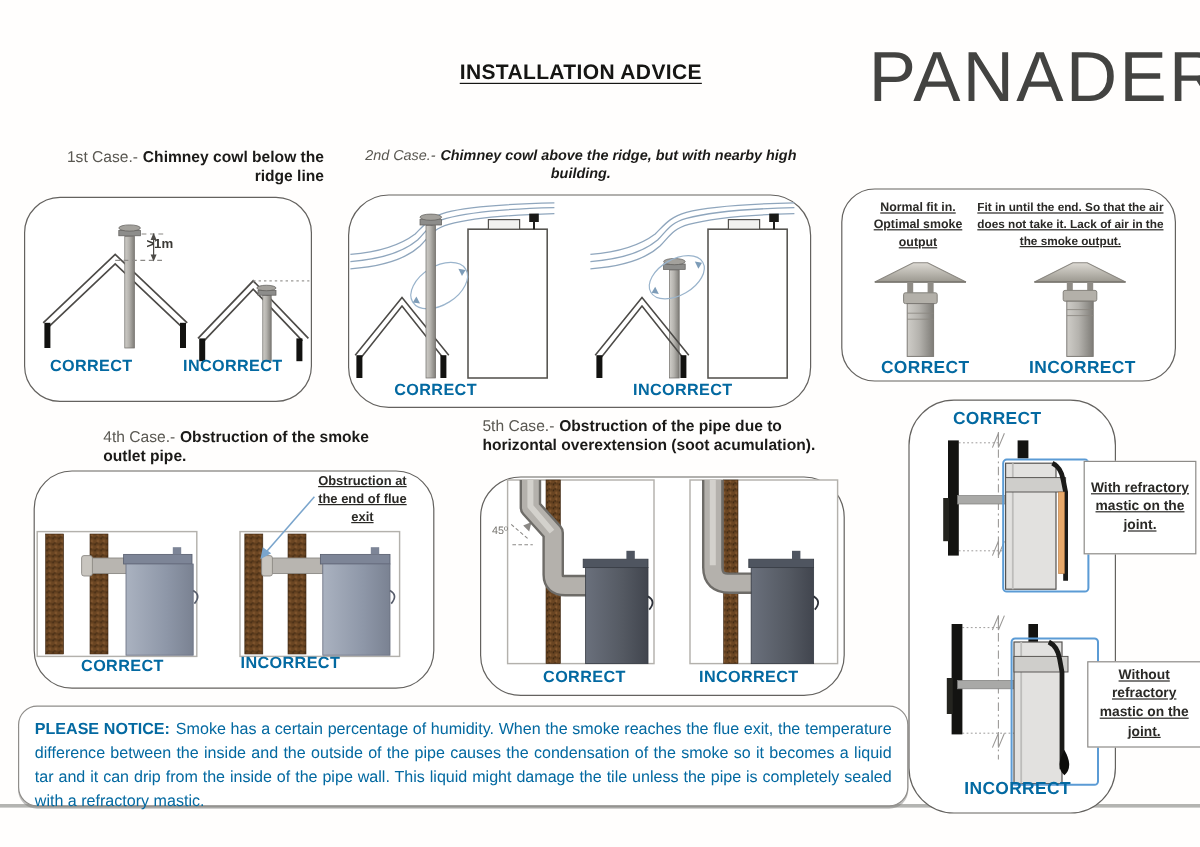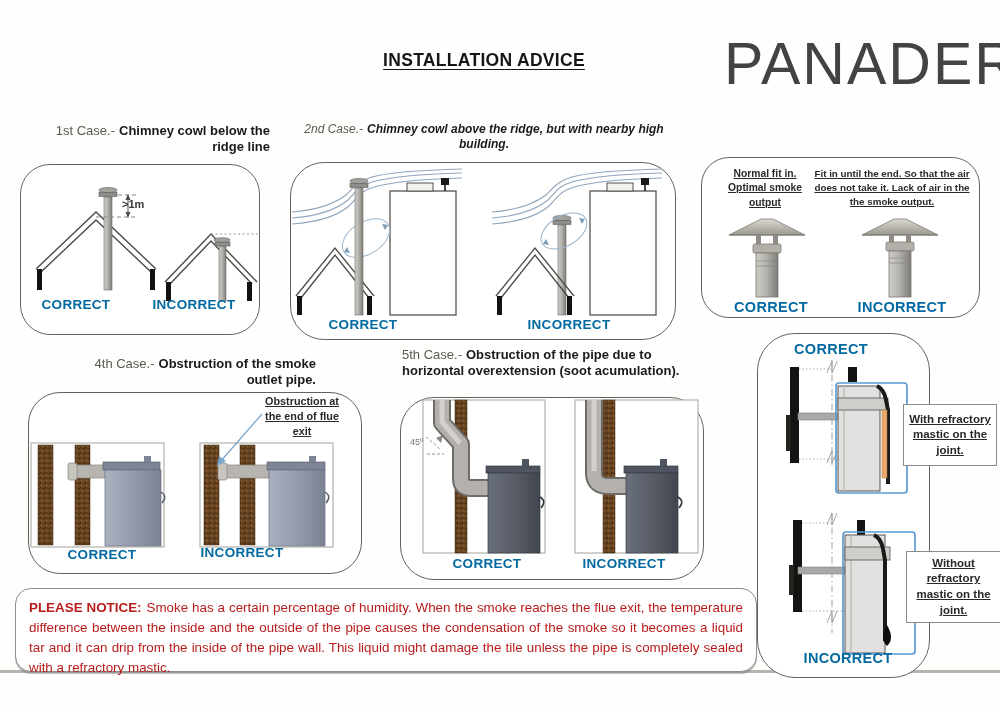--- a/index.html
+++ b/index.html
@@ -19,21 +19,21 @@
   .side-note div{text-decoration:underline;text-align:center;font-weight:600;font-size:11.5px;
         line-height:1.35;color:#2a2926;}
   #main-title{position:absolute;left:334px;top:50px;width:300px;text-align:center;
         font-size:17.5px;font-weight:bold;letter-spacing:.3px;color:#161614;
         text-decoration:underline;text-underline-offset:3px;}
   #brand{position:absolute;left:724px;top:30px;font-size:59px;color:#434341;
         letter-spacing:2px;font-weight:400;}
   #notice-box{position:absolute;left:15px;top:588px;width:742px;height:84px;background:#fff;
         border:1.6px solid #8f8d8a;border-radius:16px;box-sizing:border-box;z-index:2;
         padding:9px 13px 0 13px;box-shadow:0 2px 0 rgba(120,120,118,.45);}
-  #notice-text{font-size:13.4px;line-height:1.5;text-align:justify;color:#b91c1c;}
+  #notice-text{font-size:13.4px;line-height:1.5;text-align:justify;color:#0369a1;}
   #notice-text b{margin-right:5px;}
   #page-rule{position:absolute;left:0;top:670px;width:1000px;height:3px;background:#b4b4b1;z-index:0;}
   svg{position:absolute;left:0;top:0;z-index:2;}
   .tinynote{position:absolute;z-index:3;color:#3a3935;}
 </style>
 </head>
 <body>
 
 <div id="page">
 
@@ -193,21 +193,21 @@
       <rect x="72" y="78" width="5" height="7" fill="#8f8c86"></rect>
       <rect x="52" y="85" width="28" height="9" rx="1.5" fill="#b3b0a9" stroke="#807d77" stroke-width="0.8"></rect>
       <rect x="55" y="94" width="22" height="46" fill="url(#pipeV)" stroke="#7a7772" stroke-width="0.8"></rect>
       <line x1="55" y1="101" x2="77" y2="101" stroke="#8a8781" stroke-width="0.7"></line>
       <line x1="55" y1="106" x2="77" y2="106" stroke="#8a8781" stroke-width="0.7"></line>
     </g>
   </svg>
   <div class="lbl big" style="left:729px;top:299px;width:84px;">CORRECT</div>
   <div class="lbl big" style="left:850px;top:299px;width:104px;">INCORRECT</div>
 
-  <div class="case-title" style="left:86px;top:356px;width:230px;text-align:right;">
+  <div class="case-title" style="left:86px;top:356px;width:230px;">
     <span class="pfx">4th Case.-</span><span class="ttl">Obstruction of the smoke outlet pipe.</span>
   </div>
   <div class="box" style="left:28px;top:392px;width:332px;height:180px;border-radius:32px;"></div>
   <div class="note" style="left:256px;top:394px;width:92px;font-size:10.8px;line-height:1.4;">Obstruction at the end of flue exit</div>
   <svg style="left:28px;top:392px;" width="332" height="180" viewBox="0 0 332 180">
 
     <rect x="3" y="51" width="133" height="104" fill="#fff" stroke="#b3b1ac" stroke-width="1.2"></rect>
     <rect x="10" y="53" width="15" height="100" fill="url(#wallTex)" stroke="#3a240f" stroke-width="0.5"></rect>
     <rect x="47" y="53" width="15" height="100" fill="url(#wallTex)" stroke="#3a240f" stroke-width="0.5"></rect>
     <rect x="48" y="73" width="30" height="13" fill="#b8b5b0" stroke="#87847f" stroke-width="0.7"></rect>
@@ -300,21 +300,21 @@
       <rect x="88" y="202" width="40" height="118" fill="#e2e1df" stroke="#555350" stroke-width="1"></rect>
       <line x1="94" y1="202" x2="94" y2="320" stroke="#bdbcba" stroke-width="1.5"></line>
       <rect x="88" y="214" width="45" height="13" fill="#cfcecb" stroke="#555350" stroke-width="0.8"></rect>
       <path d="M117,202 C123,205 125,210 126,216 L128,227 L128,308" fill="none" stroke="#1a1a18" stroke-width="4"></path>
       <path d="M130,292 Q122,306 130,313 Q138,306 130,292 Z" fill="#0d0d0b"></path>
       <rect x="86" y="199" width="72" height="122" rx="3" fill="none" stroke="#5b9bd5" stroke-width="1.7"></rect>
     </g>
   </svg>
   <div class="lbl big" style="left:789px;top:341px;width:84px;">CORRECT</div>
   <div class="lbl big" style="left:795px;top:650px;width:106px;">INCORRECT</div>
-  <div class="side-note" style="left:903px;top:404px;width:94px;height:62px;">
+  <div class="side-note" style="left:903px;top:384px;width:94px;height:78px;">
     <div>With refractory mastic  on the joint.</div>
   </div>
   <div class="side-note" style="left:906px;top:551px;width:95px;height:72px;">
     <div>Without refractory mastic  on the joint.</div>
   </div>
 
   <div id="notice-box">
     <div id="notice-text"><b>PLEASE NOTICE:</b><span>Smoke has a certain percentage of humidity. When the smoke reaches the flue exit, the temperature difference between the inside and the outside of the pipe causes the condensation of the smoke so it becomes a liquid tar and it can drip from the inside of the pipe wall. This liquid might damage the tile unless the pipe is completely sealed with a refractory mastic.</span></div>
   </div>
 

